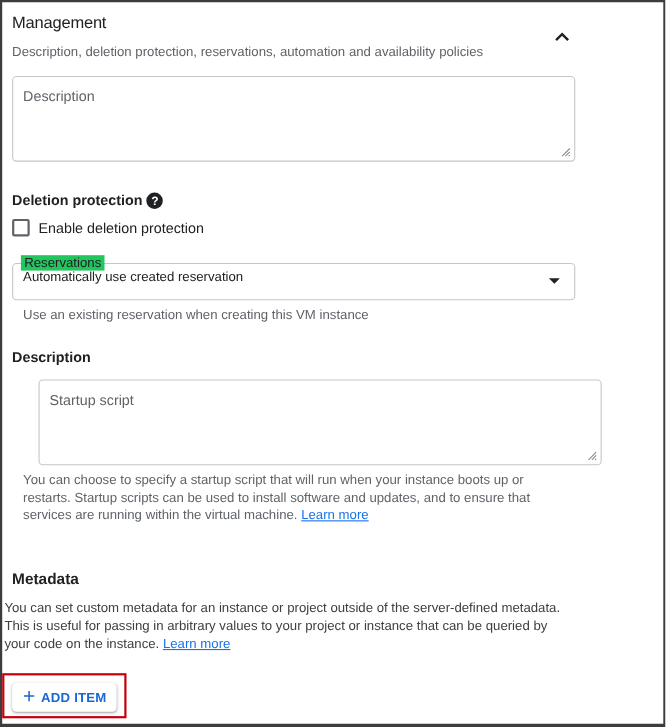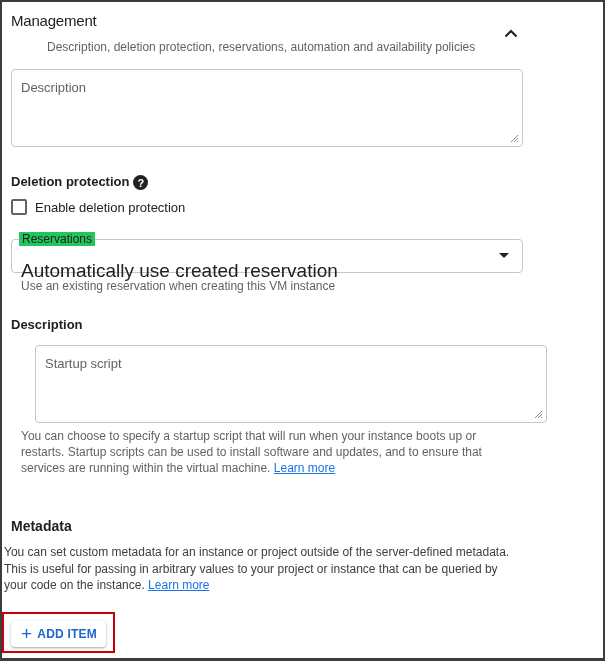--- a/index.html
+++ b/index.html
@@ -4,21 +4,21 @@
   <style>
     * { box-sizing: border-box; margin: 0; padding: 0; }
     html, body { width: 605px; height: 661px; background: #ffffff; overflow: hidden; }
     body { font-family: "Liberation Sans", sans-serif; color: #202124; position: relative; }
     .frame {
       position: absolute; left: 0; top: 0; width: 605px; height: 661px;
       border: 2px solid #3c3c3c; border-bottom-width: 3px;
     }
     .abs { position: absolute; }
     .title { left: 11px; top: 12px; font-size: 15px; font-weight: 500; color: #202124; letter-spacing: -0.2px; }
-    .subtitle { left: 11px; top: 40px; font-size: 12px; color: #5f6368; margin-left: 36px; }
+    .subtitle { left: 11px; top: 40px; font-size: 12px; color: #5f6368; }
     .collapse-btn { left: 500px; top: 24px; width: 22px; height: 18px; display: flex; align-items: center; justify-content: center; cursor: pointer; }
     .textarea {
       border: 1px solid #c4c7c5; border-radius: 4px; background: #fff;
       font-size: 13px; color: #5f6368; padding: 10px 9px;
     }
     .resize { position: absolute; right: 3px; bottom: 3px; width: 9px; height: 9px; }
     .section-label { font-size: 13px; font-weight: 600; color: #202124; }
     .help-icon {
       display: inline-flex; width: 15px; height: 15px; border-radius: 50%;
       background: #202124; color: #fff; font-size: 11px; font-weight: 700;
@@ -26,21 +26,21 @@
     }
     .checkbox { width: 16px; height: 16px; border: 2px solid #5f6368; border-radius: 2px; cursor: pointer; }
     .check-label { font-size: 13px; color: #202124; }
     .select {
       border: 1px solid #c4c7c5; border-radius: 4px; background: #fff; cursor: pointer;
     }
     .select-legend {
       position: absolute; left: 7px; top: -8px; background: #22c55e; padding: 0 3px;
       font-size: 12px; font-weight: 500; color: #202124;
     }
-    .select-value { position: absolute; left: 9px; top: 20px; font-size: 19px; color: #202124; }
+    .select-value { position: absolute; left: 9px; top: 4px; font-size: 12px; color: #202124; }
     .caret { position: absolute; right: 13px; top: 13px; width: 0; height: 0;
       border-left: 5px solid transparent; border-right: 5px solid transparent; border-top: 5px solid #202124; }
     .hint { font-size: 12px; color: #5f6368; line-height: 16px; }
     .body-text { font-size: 12px; color: #3c4043; line-height: 16.5px; }
     .link { color: #1a73e8; text-decoration: underline; cursor: pointer; text-align: center; }
     .highlight-box { border: 2px solid #c5000b; }
     .add-btn {
       display: flex; align-items: center; background: #fff; border-radius: 4px;
       box-shadow: 0 1px 3px rgba(60,64,67,0.35), 0 1px 1px rgba(60,64,67,0.15);
       color: #1967d2; font-size: 12px; font-weight: 600; letter-spacing: 0.2px; cursor: pointer;

